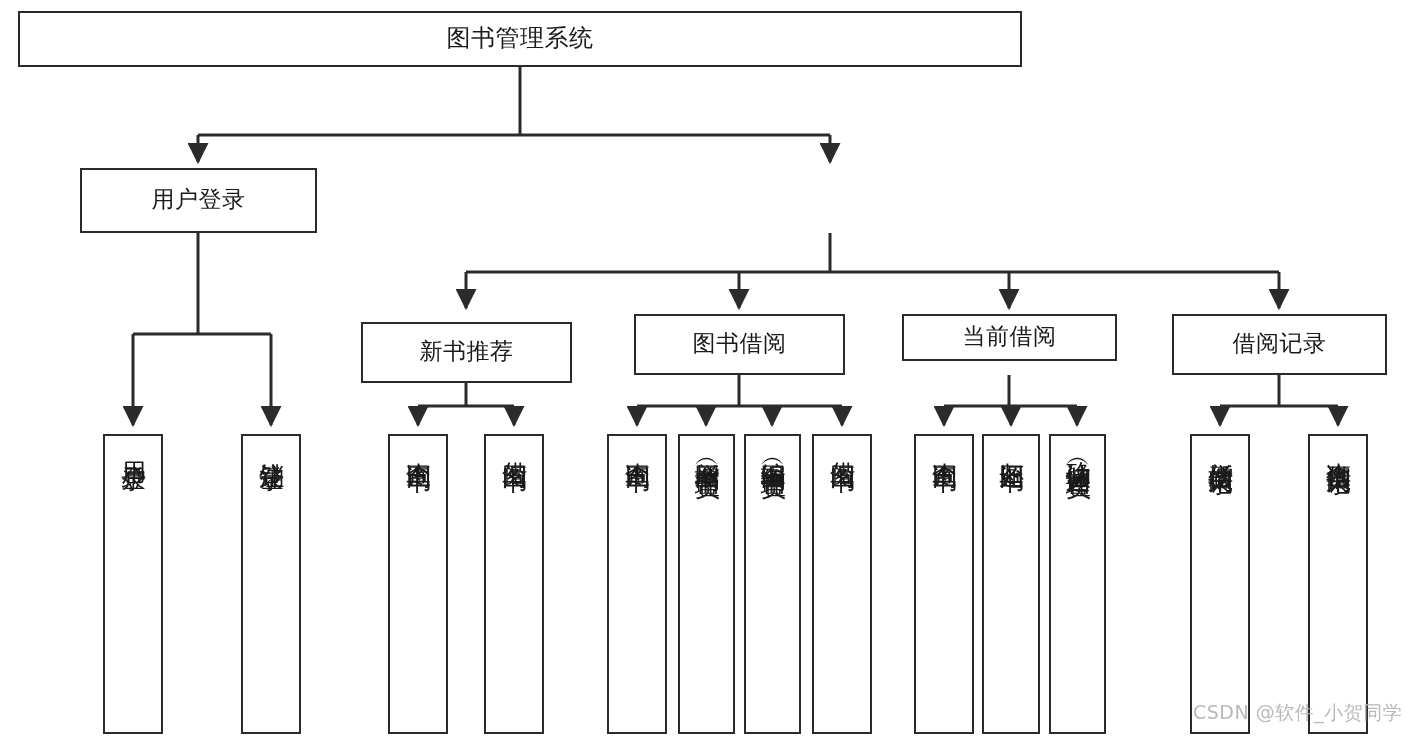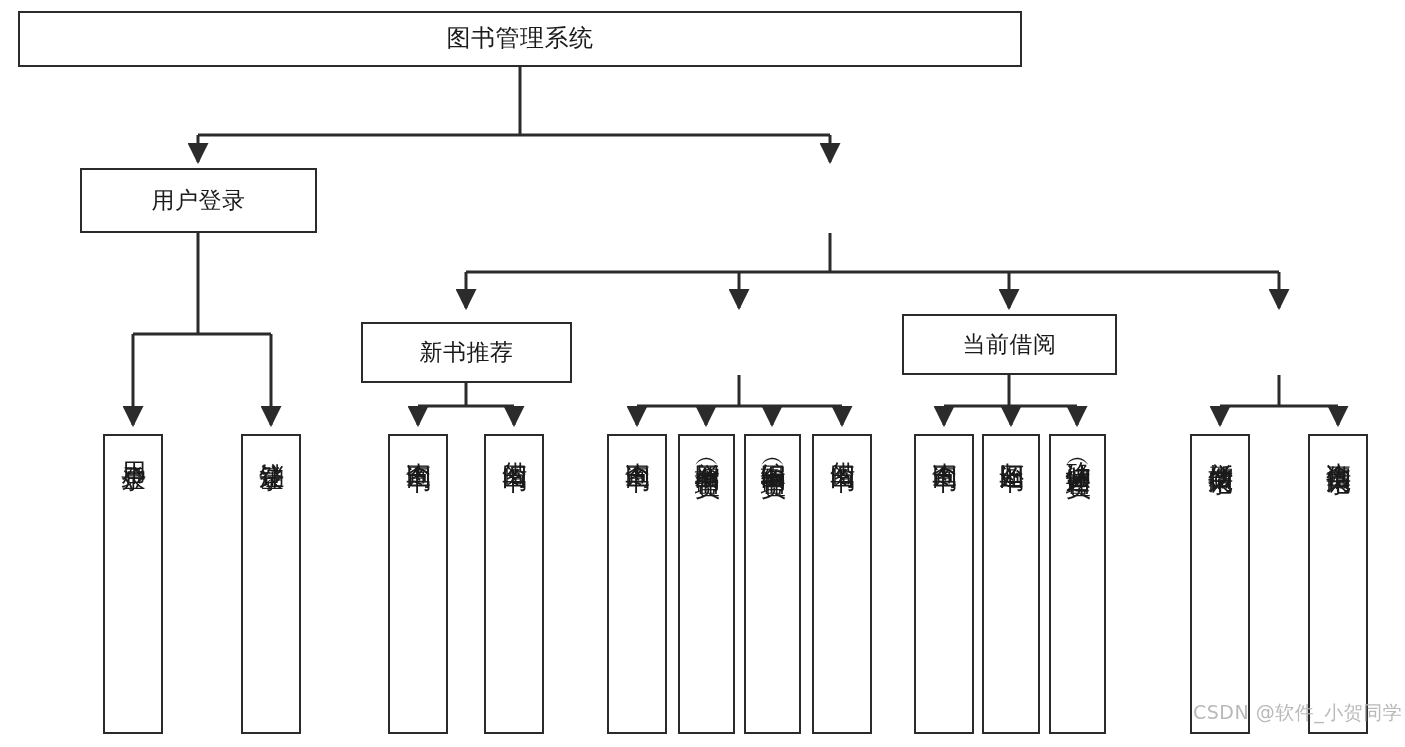--- a/index.html
+++ b/index.html
@@ -33,20 +33,21 @@
     display: flex;
     align-items: center;
     justify-content: center;
     color: #1a1a1a;
   }
   .node .node-label {
     display: block;
     text-align: center;
     line-height: 1.22;
     letter-spacing: 0.5px;
+    font-family: Liberation Serif, serif;
   }
   
   .node.horiz .node-label {
     font-size: 23px;
     white-space: nowrap;
   }
   .node.root {
     border-width: 2px;
   }
   .node.root .node-label {
@@ -133,22 +134,28 @@
     <span class="node-label">图书管理系统</span>
   </div>
 
   <div class="node horiz" style="left:80px; top:168px; width:237px; height:65px;">
     <span class="node-label">用户登录</span>
   </div>
 
   <div class="node horiz" style="left:361px; top:322px; width:211px; height:61px;">
     <span class="node-label">新书推荐</span>
   </div>
-  <div class="node horiz" style="left:902px; top:314px; width:215px; height:61px;">
+  <div class="node horiz" style="left:634px; top:314px; width:211px; height:61px;">
+    <span class="node-label">图书借阅</span>
+  </div>
+  <div class="node horiz" style="left:902px; top:314px; width:215px; height:47px;">
     <span class="node-label">当前借阅</span>
+  </div>
+  <div class="node horiz" style="left:1172px; top:314px; width:215px; height:61px;">
+    <span class="node-label">借阅记录</span>
   </div>
 
   <div class="node vert" style="left:103px; top:434px; width:60px; height:300px;">
     <span class="node-label">用户登录</span>
   </div>
   <div class="node vert" style="left:241px; top:434px; width:60px; height:300px;">
     <span class="node-label">注销登录</span>
   </div>
 
   <div class="node vert" style="left:388px; top:434px; width:60px; height:300px;">

